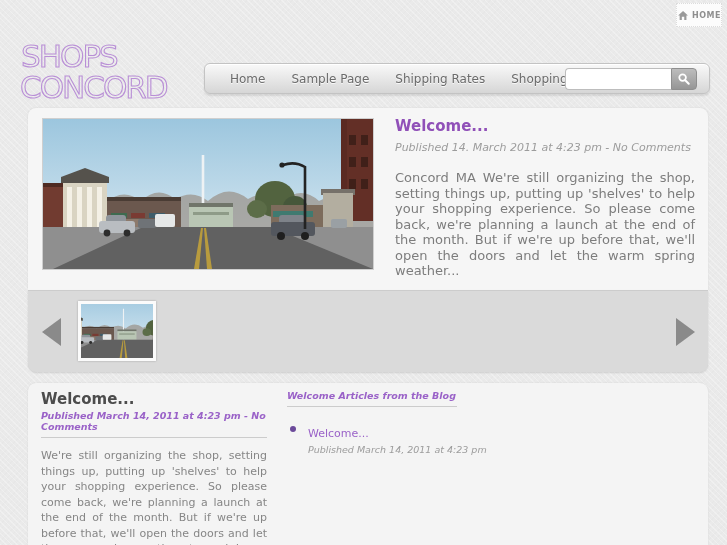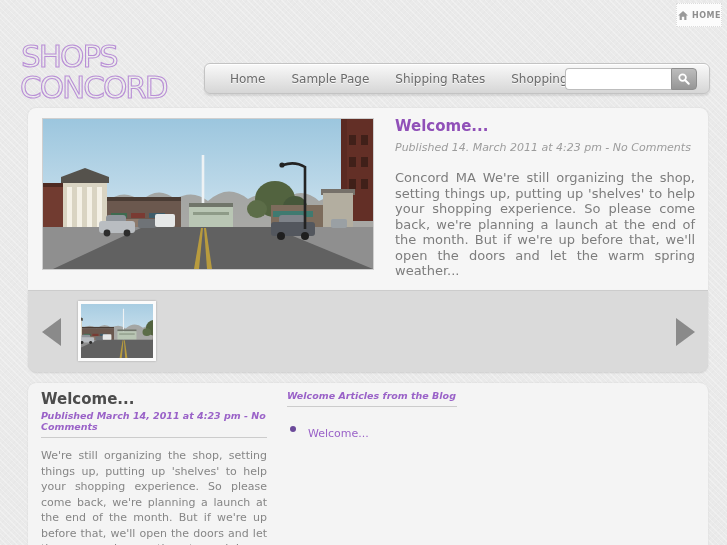--- a/index.html
+++ b/index.html
@@ -245,18 +245,19 @@
       <p>We're still organizing the shop, setting things up, putting up 'shelves' to help your shopping experience. So please come back, we're planning a launch at the end of the month. But if we're up before that, we'll open the doors and let the warm spring weather stream in!</p>
 
     </div>
 
     <div class="col-right">
       <div class="pmeta sub">Welcome Articles from the Blog</div>
       <ul class="latest-list">
         <li>
           <span class="bullet"></span>
           <a class="latest-link">Welcome...</a>
+          <div class="latest-meta">Published March 14, 2011 at 4:23 pm</div>
         </li>
       </ul>
     </div>
 
   </div>
 </div>
 
 </body></html>

